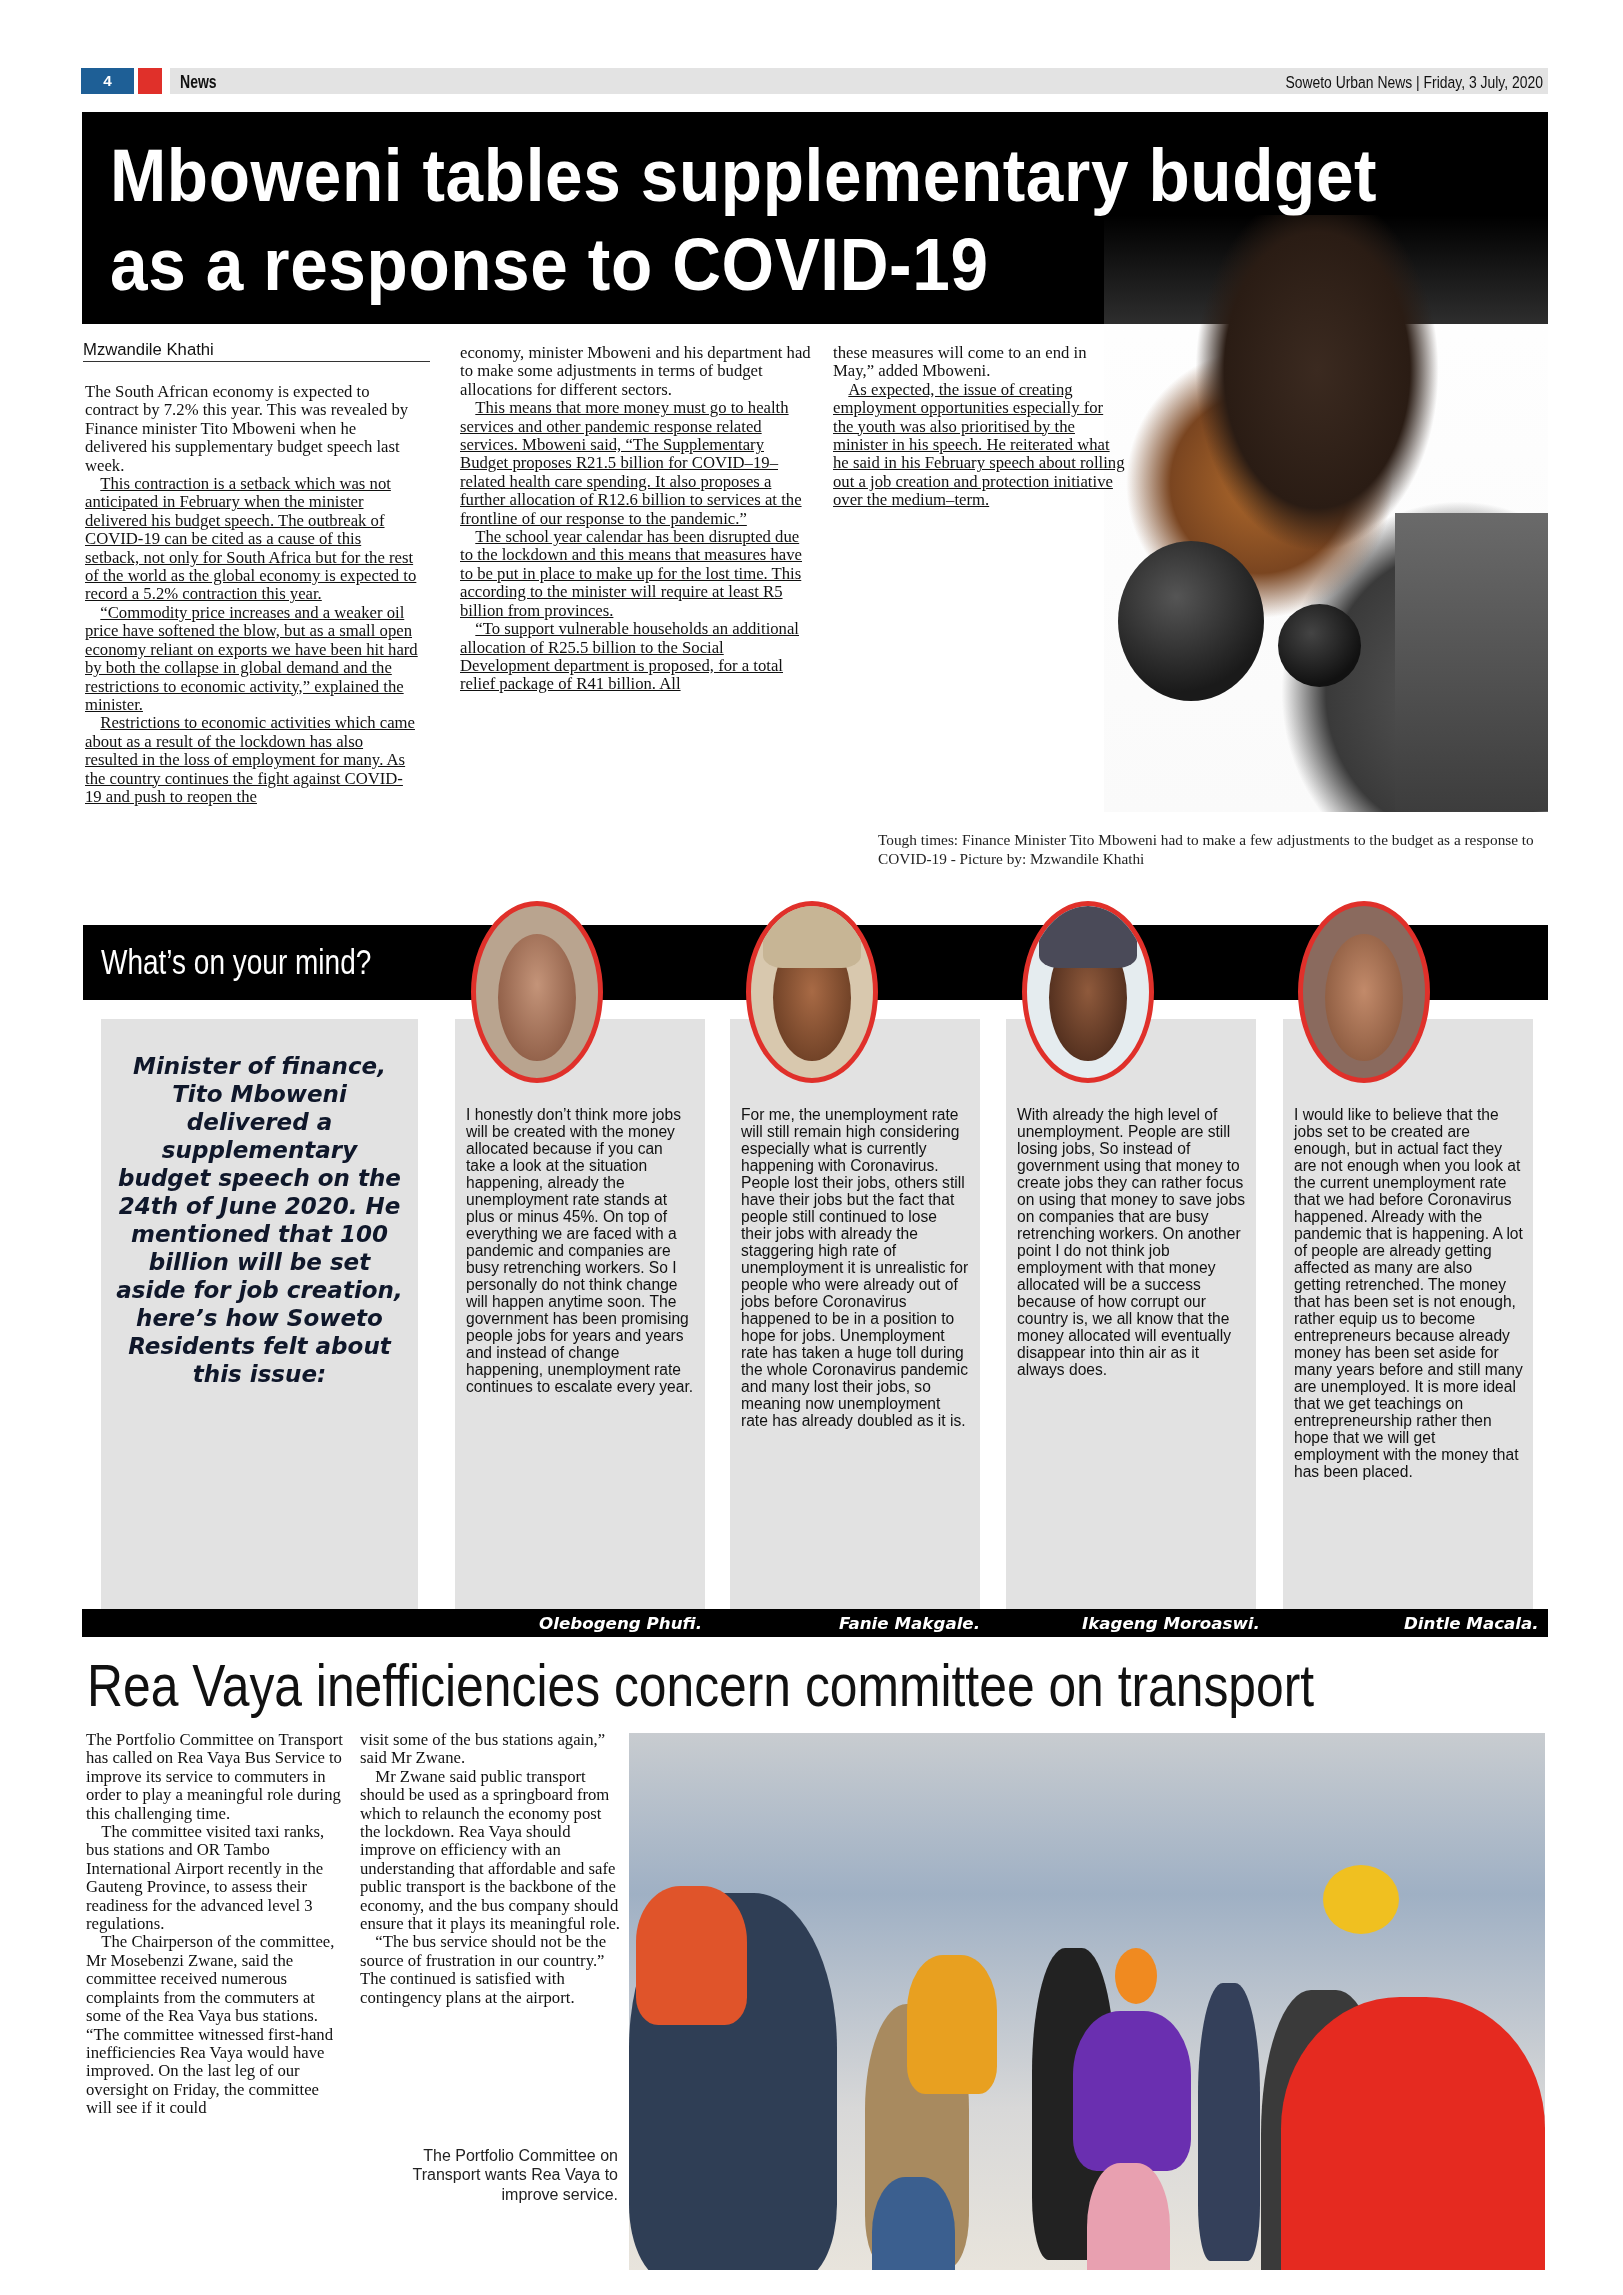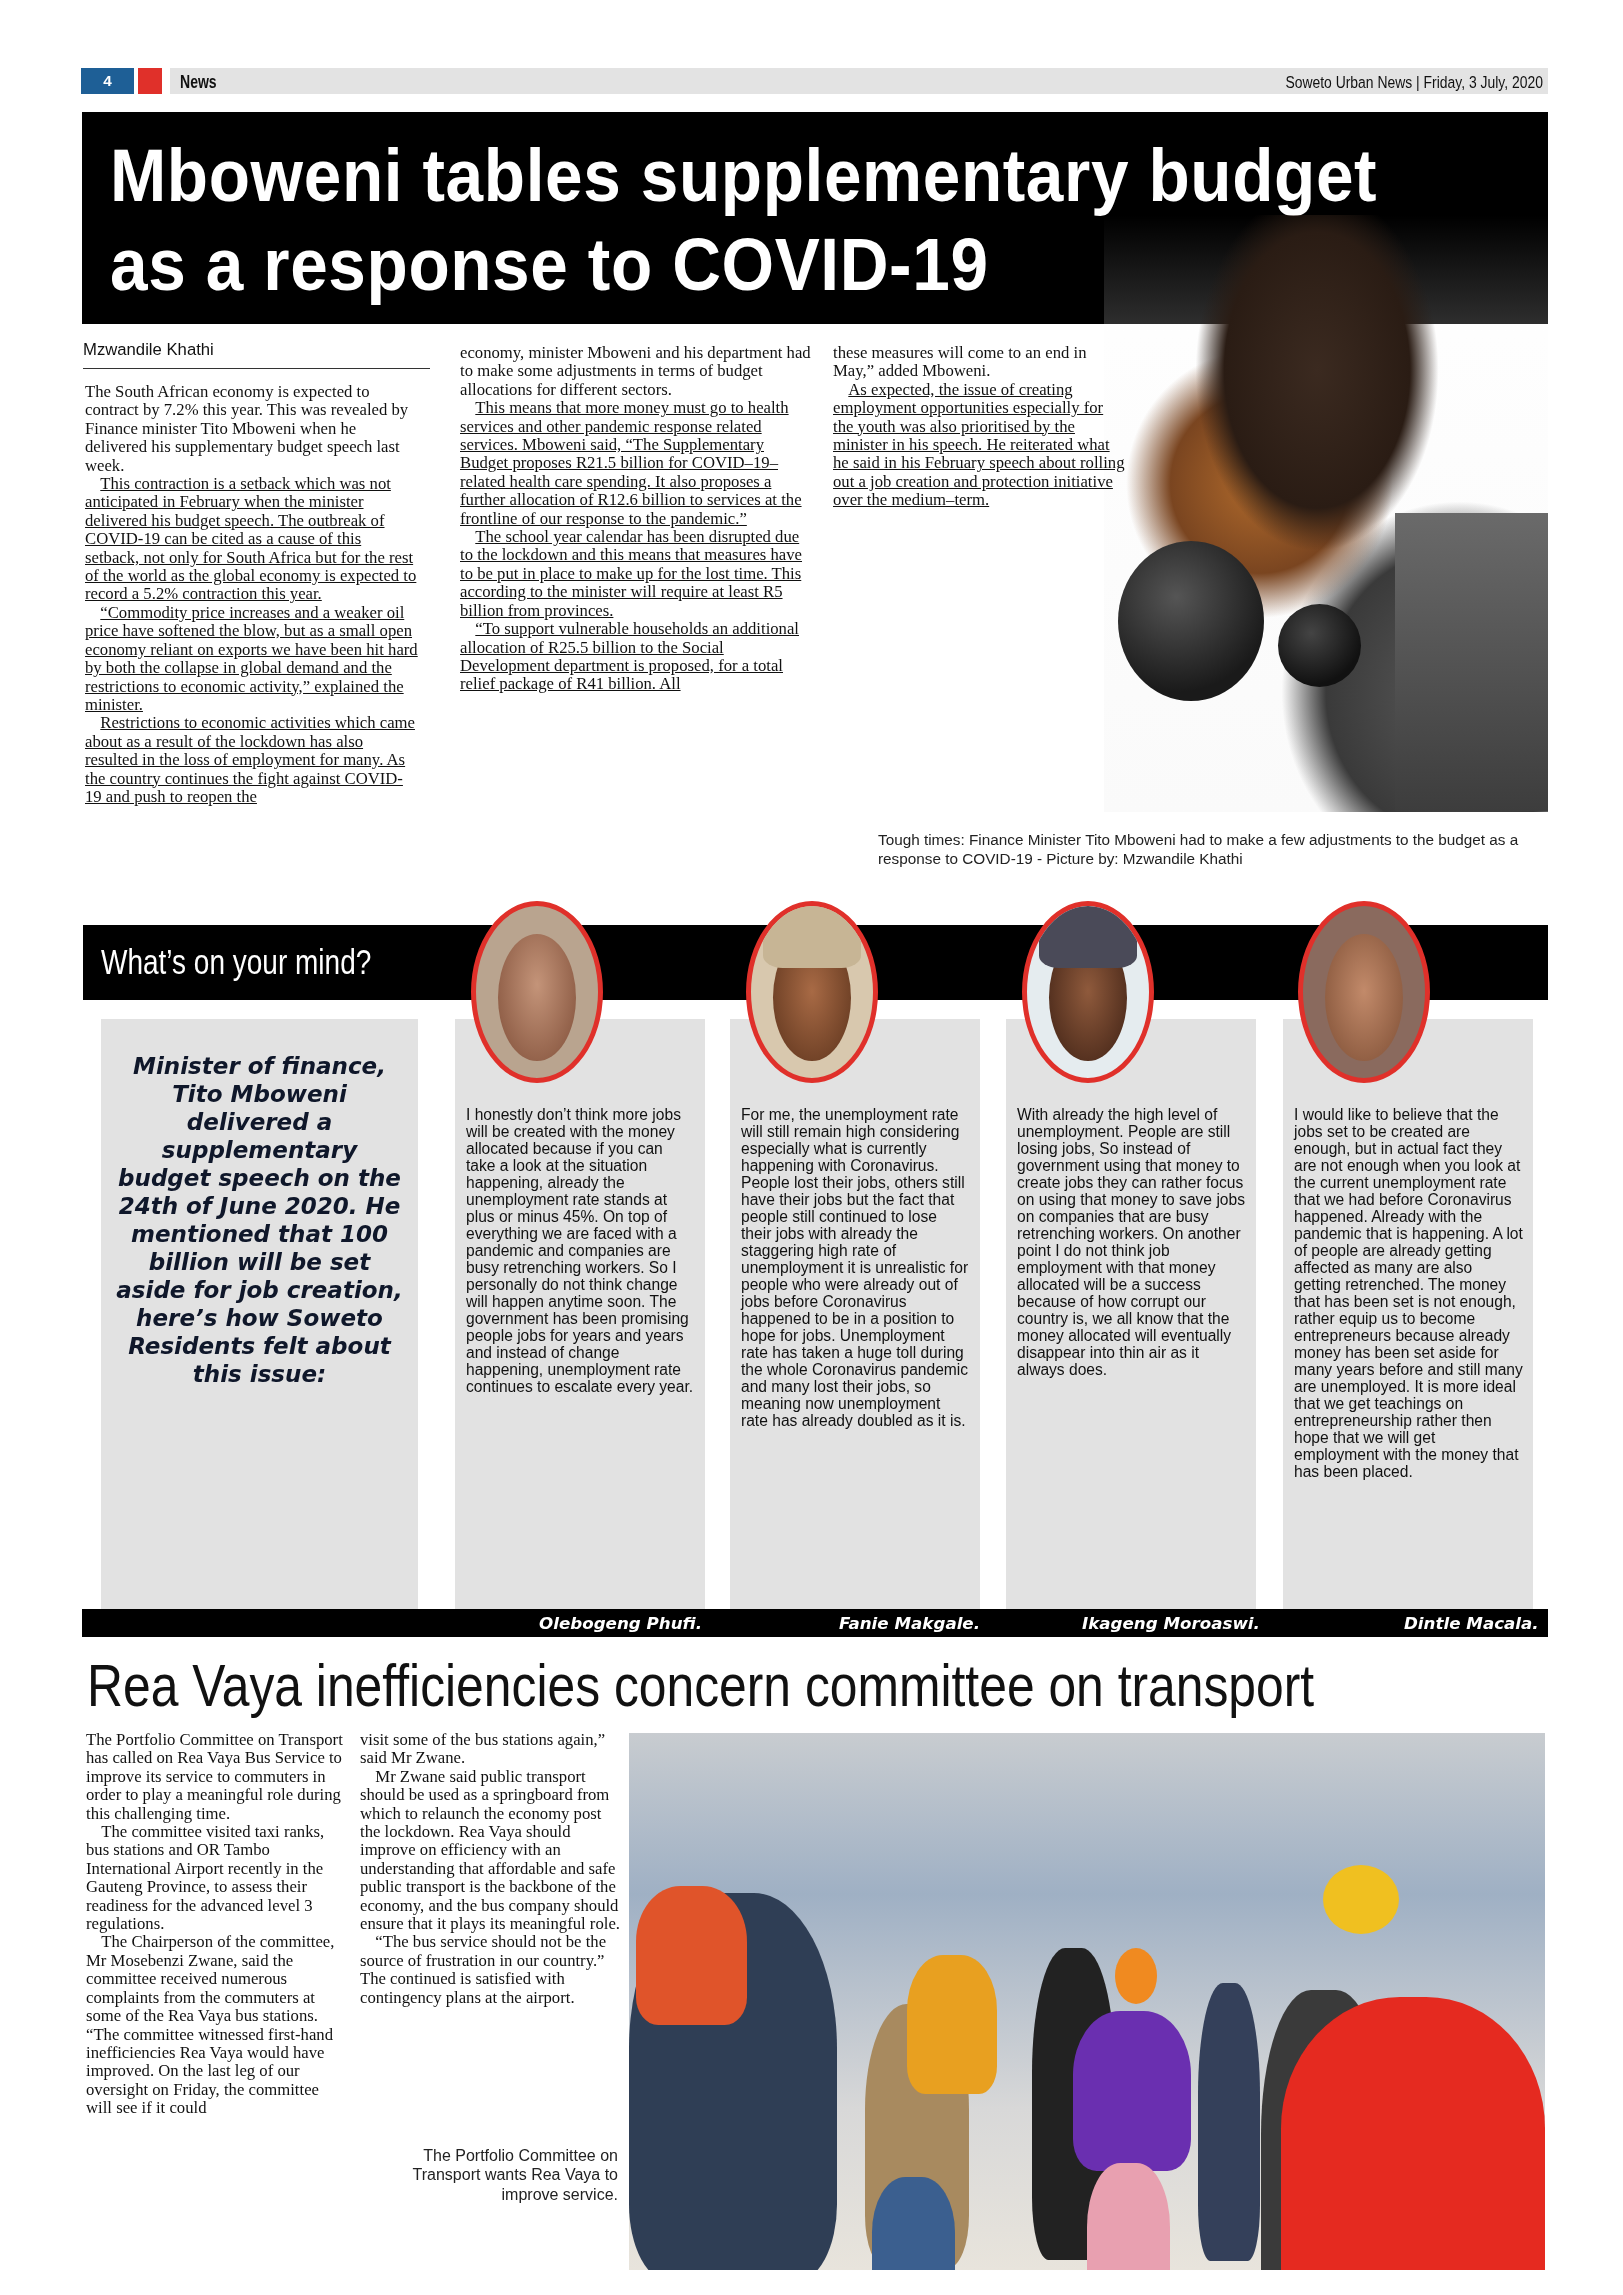--- a/index.html
+++ b/index.html
@@ -28,26 +28,26 @@
      background: radial-gradient(ellipse 38% 42% at 48% 26%, #3b2a20 0%, #2a1c14 55%, rgba(0,0,0,0) 72%),
                  radial-gradient(ellipse 40% 30% at 35% 45%, #b06a2c 0%, #7a4520 50%, rgba(0,0,0,0) 75%),
                  radial-gradient(ellipse 50% 40% at 80% 80%, #5a5a5a 0%, #3a3a3a 60%, rgba(0,0,0,0) 80%),
                  linear-gradient(180deg, rgba(255,255,255,0) 0%, #fafafa 100%); }
   .hero .mic1 { position: absolute; left: 14px; top: 326px; width: 146px; height: 160px; border-radius: 50%;
                 background: radial-gradient(circle at 40% 35%, #555 0%, #1a1a1a 70%); }
   .hero .mic2 { position: absolute; left: 174px; top: 389px; width: 83px; height: 83px; border-radius: 50%;
                 background: radial-gradient(circle at 40% 35%, #444 0%, #111 70%); }
   .hero .suit { position: absolute; right: 0; top: 298px; width: 153px; height: 298px; background: linear-gradient(180deg,#6a6a6a,#3d3d3d); }
 
-  .caption-top { position: absolute; left: 878px; top: 830px; width: 666px; font-family: Liberation Sans, sans-serif;
+  .caption-top { position: absolute; left: 878px; top: 830px; width: 666px; font-family: Liberation Serif, serif;
                  font-size: 15.3px; line-height: 19.4px; color: #222; }
 
   
   .byline { position: absolute; left: 83px; top: 340px; width: 347px; font-family: "Liberation Sans", sans-serif;
-            font-size: 16.7px; border-bottom: 1.4px solid #333; padding-bottom: 8px; transform-origin: left; }
+            font-size: 16.7px; border-bottom: 1.4px solid #333; padding-bottom: 1px; transform-origin: left; }
   .col { position: absolute; font-size: 16.7px; line-height: 18.4px; color: #111; }
   .col p { text-indent: 0; }
   .col p.ind { text-indent: 15.3px; text-decoration: underline; }
   .col1 { left: 85px; top: 383px; width: 333px; }
   .col2 { left: 460px; top: 344px; width: 354px; }
   .col3 { left: 833px; top: 344px; width: 292px; }
 
   
   .vox-bar { position: absolute; left: 83px; top: 925px; width: 1465px; height: 75px; background: #000; }
   .vox-title { position: absolute; left: 18px; top: 16.7px; color: #fff; font-family: "Liberation Sans", sans-serif;

